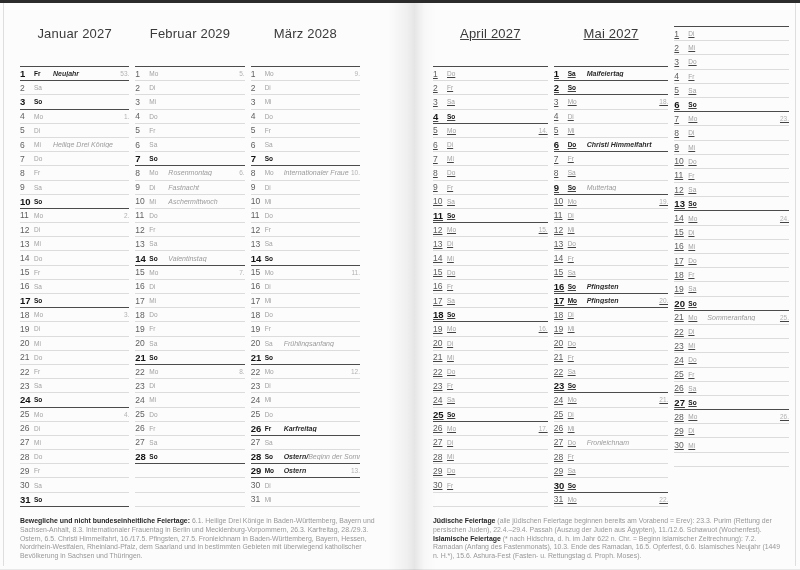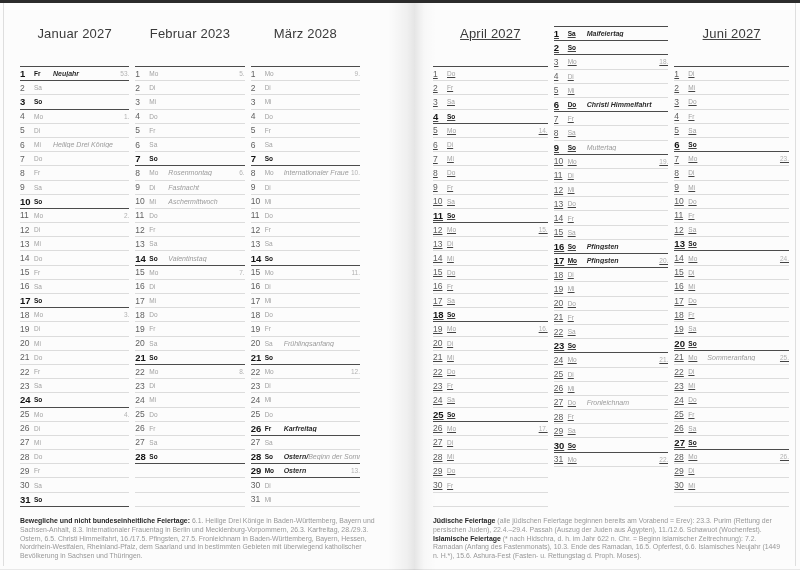--- a/index.html
+++ b/index.html
@@ -220,21 +220,21 @@
               <span class="ev"></span>
             </div>
             <div class="row hl">
               <span class="num">31</span>
               <span class="wd">So</span>
               <span class="ev"></span>
             </div>
           </div>
         </div>
         <div class="month">
-          <div class="mtitle">Februar 2023</div>
+          <div class="mtitle">Februar 2029</div>
           <div class="grid">
             <div class="row">
               <span class="num">1</span>
               <span class="wd">Mo</span>
               <span class="ev"></span>
               <span class="wk">5.</span>
             </div>
             <div class="row">
               <span class="num">2</span>
               <span class="wd">Di</span>
@@ -704,20 +704,21 @@
             </div>
             <div class="row">
               <span class="num">30</span>
               <span class="wd">Fr</span>
               <span class="ev"></span>
             </div>
             <div class="row"></div>
           </div>
         </div>
         <div class="month">
+          <div class="mtitle">Mai 2027</div>
           <div class="grid">
             <div class="row hl">
               <span class="num">1</span>
               <span class="wd">Sa</span>
               <span class="ev"><b>Maifeiertag</b></span>
             </div>
             <div class="row hl">
               <span class="num">2</span>
               <span class="wd">So</span>
               <span class="ev"></span>
@@ -868,21 +869,20 @@
             </div>
             <div class="row">
               <span class="num">31</span>
               <span class="wd">Mo</span>
               <span class="ev"></span>
               <span class="wk">22.</span>
             </div>
           </div>
         </div>
         <div class="month">
-          <div class="mtitle">Juni 2027</div>
           <div class="grid">
             <div class="row">
               <span class="num">1</span>
               <span class="wd">Di</span>
               <span class="ev"></span>
             </div>
             <div class="row">
               <span class="num">2</span>
               <span class="wd">Mi</span>
               <span class="ev"></span>

